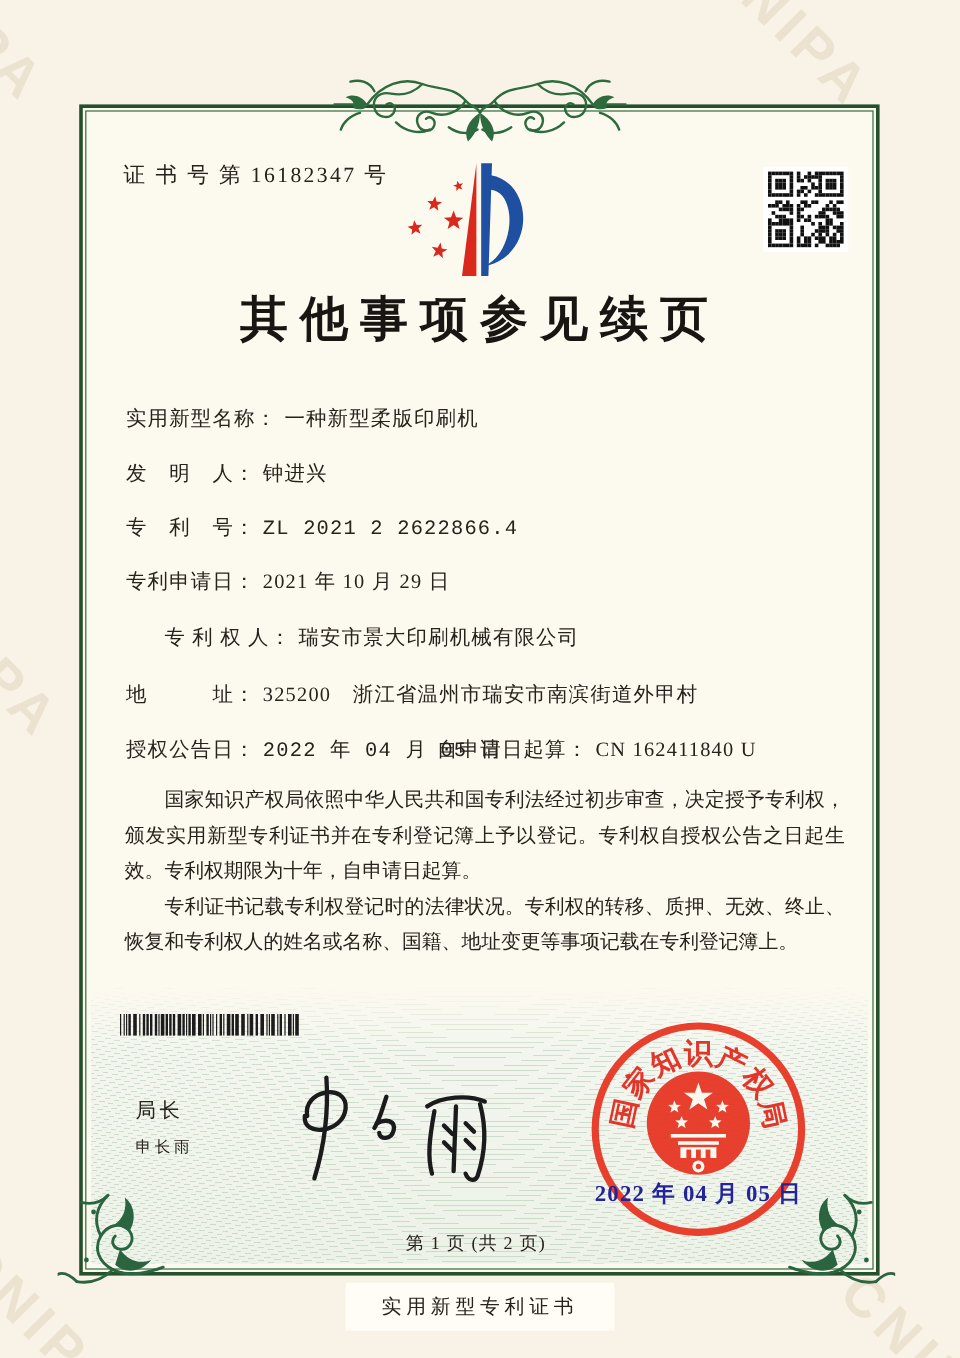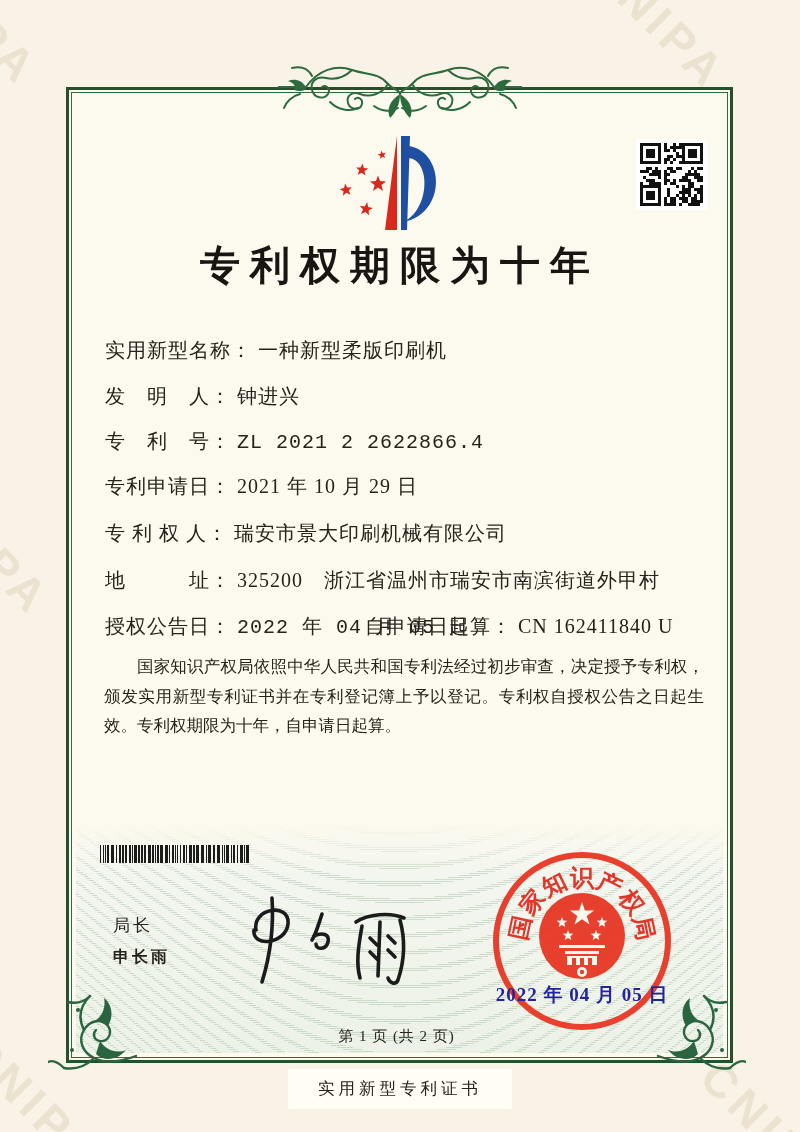--- a/index.html
+++ b/index.html
@@ -20,31 +20,31 @@
            repeating-radial-gradient(140% 120% at 50% 218%,rgba(104,146,104,0.25) 0 1px,rgba(0,0,0,0) 1px 7px),
            linear-gradient(#f4f7f0,#edf2e8);}
   .content{position:absolute;inset:0;z-index:3;}
   .cert-no{position:absolute;left:103px;top:134px;font-size:18px;letter-spacing:2px;}
   .logo{position:absolute;left:333px;top:130px;}
   .qr{position:absolute;left:636px;top:139px;background:#fff;padding:4px;
       display:grid;grid-template-columns:repeat(21,3px);grid-template-rows:repeat(21,3px);}
   .qr .m{background:#111;}
   .title{position:absolute;left:0;right:0;top:238px;text-align:center;
          font-size:40px;font-weight:bold;letter-spacing:10px;color:#181512;}
-  .frow{position:absolute;left:105px;font-size:20px;letter-spacing:1px;white-space:nowrap;}
+  .frow{position:absolute;left:105px;font-size:17px;letter-spacing:1px;white-space:nowrap;}
   .flabel{display:inline-block;}
   .fvalue{display:inline-block;margin-left:6px;}
   .grant-a{display:inline-block;width:254px;font-family:Liberation Mono, monospace;}
   .paras{position:absolute;left:104px;top:652px;width:600px;font-size:16.5px;
          line-height:29.5px;text-align:justify;}
   .paras p{margin:0;text-indent:2em;}
   .barcode{position:absolute;left:100px;top:845px;height:18px;display:flex;align-items:stretch;}
   .barcode div{background:#1c1c1c;}
   .officer-title{position:absolute;left:113px;top:914px;font-size:17px;letter-spacing:3px;}
-  .officer-name{position:absolute;left:113px;top:947px;font-size:16px;letter-spacing:3px;font-weight:bold;}
+  .officer-name{position:absolute;left:113px;top:947px;font-size:13px;letter-spacing:3px;}
   .signature{position:absolute;left:228px;top:888px;}
   .seal{position:absolute;left:487px;top:846px;}
   .seal-date{position:absolute;left:487px;top:982px;width:190px;text-align:center;
              font-size:19px;font-weight:bold;color:#24249a;letter-spacing:1px;white-space:nowrap;}
   .page-info{position:absolute;left:66px;width:661px;top:1027px;text-align:center;font-size:15px;letter-spacing:1px;}
   .note{position:absolute;left:0;right:0;top:1069px;text-align:center;}
   .note span{display:inline-block;background:#fffdf5;padding:9px 30px;font-size:16.5px;letter-spacing:4px;}
   .ornament-top{position:absolute;left:278px;top:50px;z-index:4;}
   .corner{position:absolute;z-index:4;}
   .corner.left{left:48px;top:992px;}
@@ -112,20 +112,21 @@
       <path d="M16,76 C10,70 4,68 0,70"></path>
       <path d="M60,34 C66,24 64,12 56,6 C58,16 54,24 48,28 Z" fill="#2a6540" stroke="none"></path>
       <path d="M52,49 C58,58 68,62 78,58 C70,68 56,70 48,62 Z" fill="#2a6540" stroke="none"></path>
       <circle cx="24" cy="58" r="2" fill="#2a6540" stroke="none"></circle>
       <circle cx="30" cy="18" r="2" fill="#2a6540" stroke="none"></circle>
     </g>
   </svg>
 
   <div class="content">
 
+    <div class="cert-no">证 书 号 第 16182347 号</div>
 
     <svg id="logo-svg" class="logo" width="130" height="108" viewBox="0 0 130 108">
       <polygon points="64,6 64,100 52,100" fill="#d9291c"></polygon>
       <polygon points="68,6 77,6 74,100 68,100" fill="#1f4fa0"></polygon>
       <path d="M76,16 C112,22 114,84 70,92 C97,81 99,28 74,28 Z" fill="#1f4fa0"></path>
     <polygon points="48.1,20.6 49.8,23.3 52.9,22.8 50.9,25.2 52.3,28.0 49.4,26.8 47.2,29.1 47.4,25.9 44.5,24.5 47.6,23.7" fill="#d9291c"></polygon>
         <polygon points="29.7,33.5 30.8,38.0 35.4,38.6 31.5,41.1 32.3,45.6 28.7,42.7 24.7,44.8 26.3,40.6 23.1,37.4 27.6,37.6" fill="#d9291c"></polygon>
         <polygon points="45.0,45.5 47.1,51.1 53.1,51.4 48.4,55.1 50.0,60.9 45.0,57.6 40.0,60.9 41.6,55.1 36.9,51.4 42.9,51.1" fill="#d9291c"></polygon>
         <polygon points="12.1,53.6 14.3,57.6 18.8,57.2 15.7,60.5 17.5,64.7 13.4,62.7 9.9,65.7 10.5,61.2 6.6,58.9 11.1,58.0" fill="#d9291c"></polygon>
         <polygon points="34.2,72.1 35.1,77.0 39.9,78.0 35.6,80.4 36.1,85.3 32.5,81.9 28.0,83.9 30.1,79.4 26.8,75.7 31.7,76.4" fill="#d9291c"></polygon>
@@ -568,47 +569,48 @@
         <div class="m"></div>
         <div></div>
         <div></div>
         <div class="m"></div>
         <div class="m"></div>
         <div class="m"></div>
         <div class="m"></div>
         <div></div>
       </div>
 
-    <div class="title">专利权期限为十年</div>
+    <div class="title">其他事项参见续页</div>
 
     <div class="frow" style="top:337px;">
       <span class="flabel">实用新型名称：</span><span class="fvalue">一种新型柔版印刷机</span>
     </div>
     <div class="frow" style="top:383px;text-align:center;">
       <span class="flabel">发　明　人：</span><span class="fvalue">钟进兴</span>
     </div>
     <div class="frow" style="top:428px;font-family:Liberation Mono, monospace;">
       <span class="flabel">专　利　号：</span><span class="fvalue">ZL 2021 2 2622866.4</span>
     </div>
     <div class="frow" style="top:473px;">
       <span class="flabel">专利申请日：</span><span class="fvalue">2021 年 10 月 29 日</span>
     </div>
-    <div class="frow" style="top:520px;">
+    <div class="frow" style="top:520px;margin-left:32px;">
       <span class="flabel">专 利 权 人：</span><span class="fvalue">瑞安市景大印刷机械有限公司</span>
     </div>
     <div class="frow" style="top:567px;text-align:right;">
       <span class="flabel">地　　　址：</span><span class="fvalue">325200　浙江省温州市瑞安市南滨街道外甲村</span>
     </div>
     <div class="frow" style="top:613px;">
       <span class="grant-a"><span class="flabel">授权公告日：</span><span class="fvalue">2022 年 04 月 05 日</span></span>
       <span><span class="flabel">自申请日起算：</span><span class="fvalue">CN 162411840 U</span></span>
     </div>
 
     <div class="paras">
       <p>国家知识产权局依照中华人民共和国专利法经过初步审查，决定授予专利权，颁发实用新型专利证书并在专利登记簿上予以登记。专利权自授权公告之日起生效。专利权期限为十年，自申请日起算。</p>
+      <p>专利证书记载专利权登记时的法律状况。专利权的转移、质押、无效、终止、恢复和专利权人的姓名或名称、国籍、地址变更等事项记载在专利登记簿上。</p>
     </div>
 
     <div id="barcode" class="barcode">
         <div style="width: 1px; margin-right: 2px;"></div>
         <div style="width: 1px; margin-right: 1px;"></div>
         <div style="width: 1px; margin-right: 1px;"></div>
         <div style="width: 2px; margin-right: 2px;"></div>
         <div style="width: 3px; margin-right: 2px;"></div>
         <div style="width: 1px; margin-right: 2px;"></div>
         <div style="width: 2px; margin-right: 1px;"></div>

